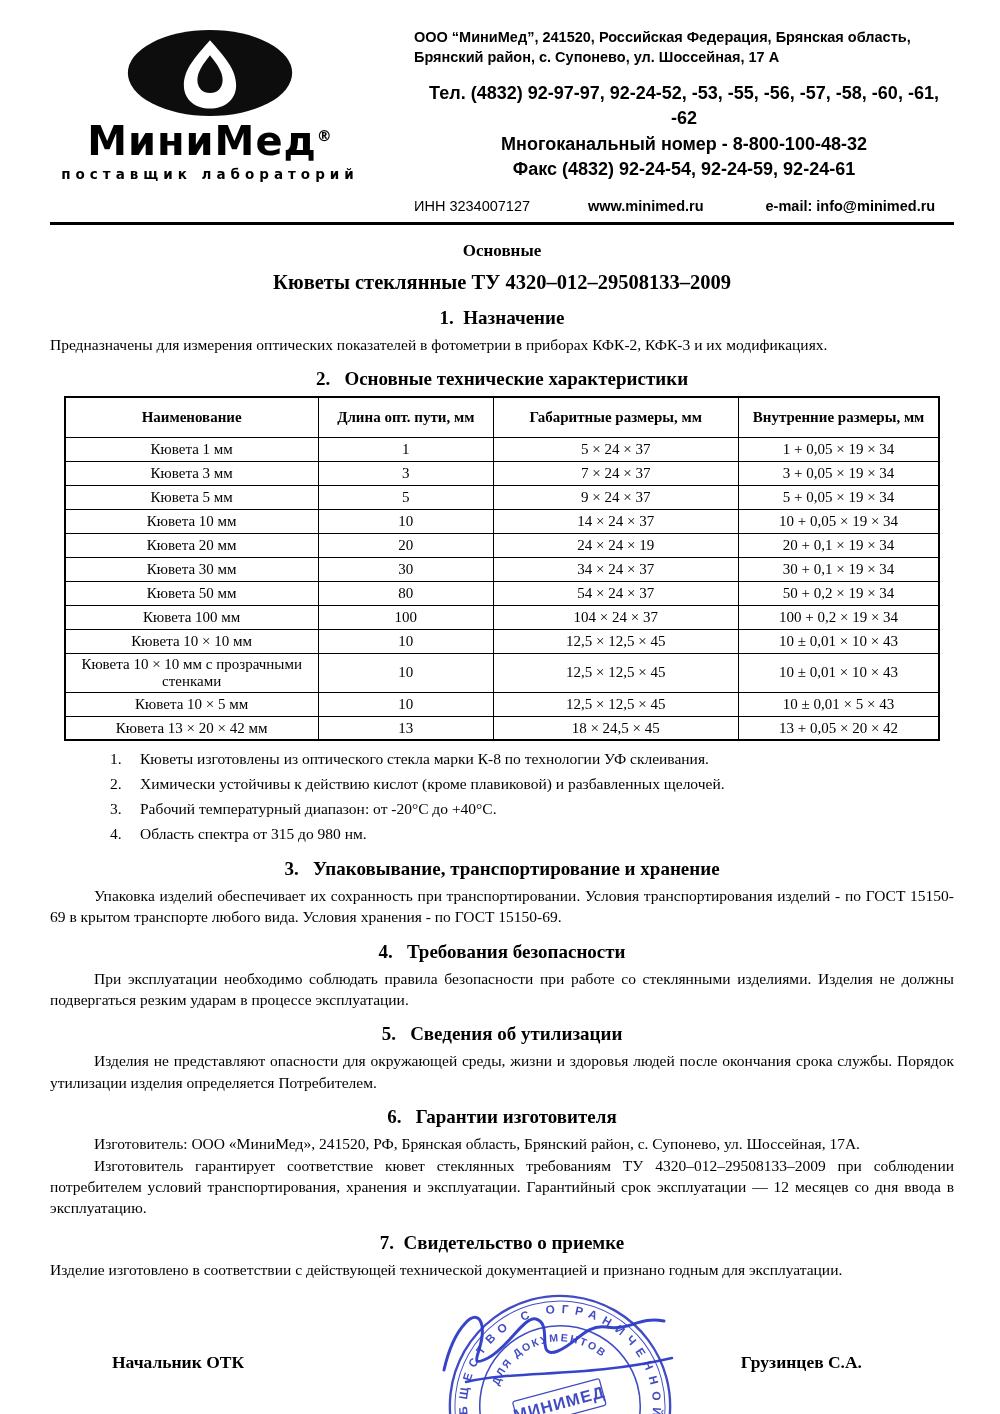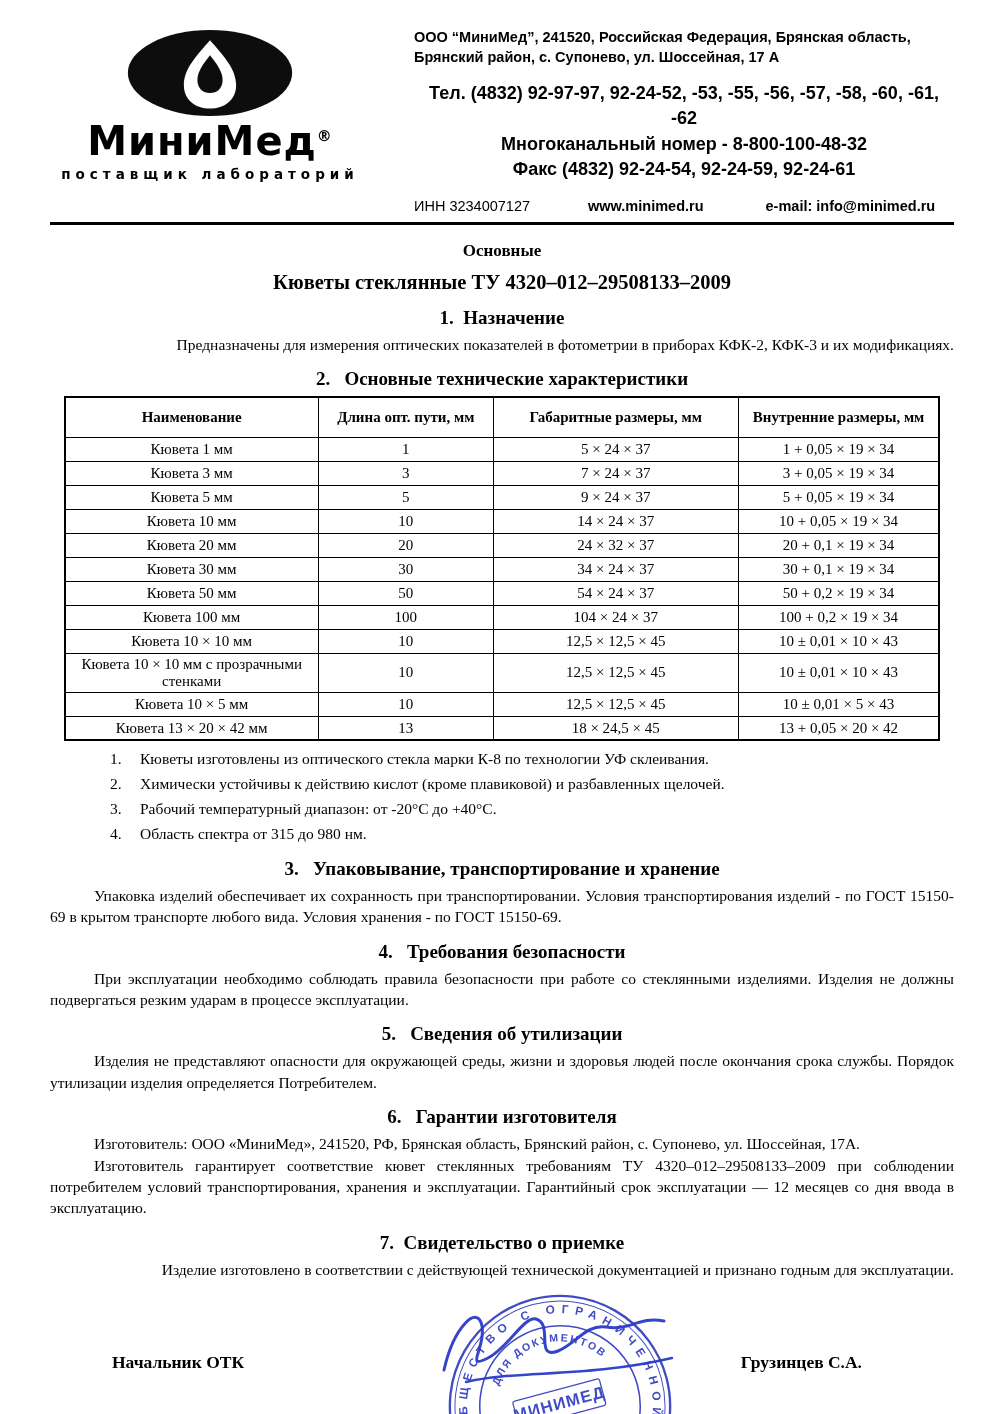--- a/index.html
+++ b/index.html
@@ -26,21 +26,21 @@
   .inn-row { display:flex; align-items:baseline; margin-top:16px; font-size:14.5px; }
   .inn { font-weight:400; }
   .site { font-weight:700; margin-left:58px; }
   .email { font-weight:700; margin-left:62px; }
   .rule { height:3px; background:#000; margin-top:8px; }
   
   .doc-title { text-align:center; font-weight:700; font-size:17px; margin-top:16px; }
   .doc-subtitle { text-align:center; font-weight:700; font-size:20.5px; margin-top:10px; }
   .sec-heading { text-align:center; font-weight:700; font-size:19px; margin:13px 0 5px; }
   .para { font-size:15.5px; line-height:1.38; text-align:justify; text-indent:44px; }
-  .para.centered { text-align:right; text-indent:0; }
+  .para.centered { text-align:left; text-indent:0; }
   
   .spec-table { width:97%; margin:6px auto 0; border-collapse:collapse; border:2px solid #000; }
   .spec-table th, .spec-table td { border:1px solid #000; text-align:center;
     vertical-align:middle; font-size:15px; padding:2px 6px; }
   .spec-table th { font-weight:700; height:40px; }
   .spec-table td:first-child { font-weight:400; }
   .spec-table td { height:24px; }
   
   .notes { margin-top:8px; }
   .note { display:flex; font-size:15.5px; line-height:1.35; margin:4px 0; padding-left:60px; }
@@ -130,32 +130,32 @@
         </tr>
         <tr>
           <td>Кювета 10 мм</td>
           <td>10</td>
           <td>14 × 24 × 37</td>
           <td>10 + 0,05 × 19 × 34</td>
         </tr>
         <tr>
           <td>Кювета 20 мм</td>
           <td>20</td>
-          <td>24 × 32 × 37</td>
+          <td>24 × 24 × 19</td>
           <td>20 + 0,1 × 19 × 34</td>
         </tr>
         <tr>
           <td>Кювета 30 мм</td>
           <td>30</td>
           <td>34 × 24 × 37</td>
           <td>30 + 0,1 × 19 × 34</td>
         </tr>
         <tr>
           <td>Кювета 50 мм</td>
-          <td>50</td>
+          <td>80</td>
           <td>54 × 24 × 37</td>
           <td>50 + 0,2 × 19 × 34</td>
         </tr>
         <tr>
           <td>Кювета 100 мм</td>
           <td>100</td>
           <td>104 × 24 × 37</td>
           <td>100 + 0,2 × 19 × 34</td>
         </tr>
         <tr>

